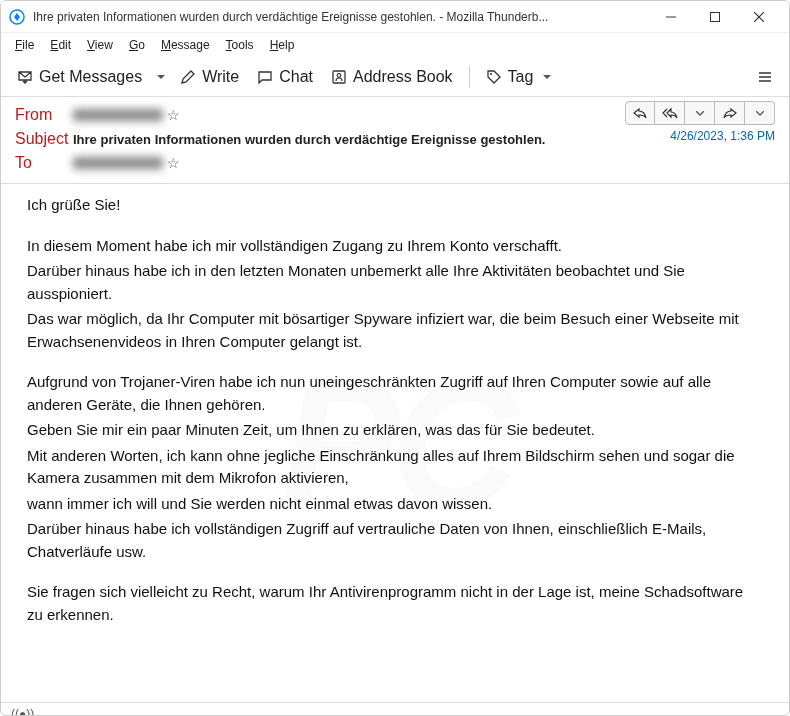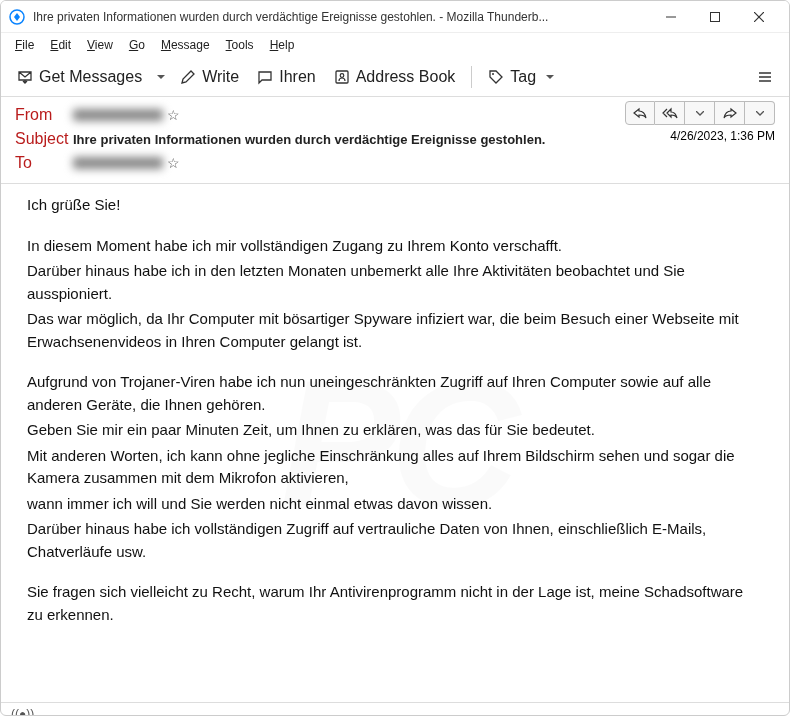--- a/index.html
+++ b/index.html
@@ -153,21 +153,21 @@
       background: #f7f7f7;
       font-size: 13px;
     }
     .abtn:first-child { border-radius: 4px 0 0 4px; }
     .abtn + .abtn { border-left: none; }
     .abtn:last-child { border-radius: 0 4px 4px 0; }
     .datetime {
       position: absolute;
       right: 14px;
       top: 32px;
-      color: #000000;
+      color: #0369a1;
       font-size: 12px;
     }
     
     .body-wrap {
       height: calc(716px - 32px - 24px - 40px - 80px - 22px);
       overflow-y: auto;
       position: relative;
     }
     .email-body {
       padding: 10px 26px;
@@ -262,21 +262,21 @@
         </svg>
     </span>
     <span>Write</span>
   </div>
   <div class="tbtn">
     <span class="icon">
       <svg width="16" height="16" viewBox="0 0 16 16">
           <path d="M2 3h12v8H5l-3 3V3z" fill="none" stroke="#333" stroke-width="1.3"></path>
         </svg>
     </span>
-    <span>Ihren</span>
+    <span>Chat</span>
   </div>
   <div class="tbtn">
     <span class="icon">
       <svg width="16" height="16" viewBox="0 0 16 16">
           <rect x="2" y="2" width="12" height="12" rx="1" fill="none" stroke="#333" stroke-width="1.3"></rect>
           <circle cx="8" cy="6.5" r="1.8" fill="none" stroke="#333" stroke-width="1.2"></circle>
           <path d="M5 12c0-1.7 1.3-3 3-3s3 1.3 3 3" fill="none" stroke="#333" stroke-width="1.2"></path>
         </svg>
     </span>
     <span>Address Book</span>

